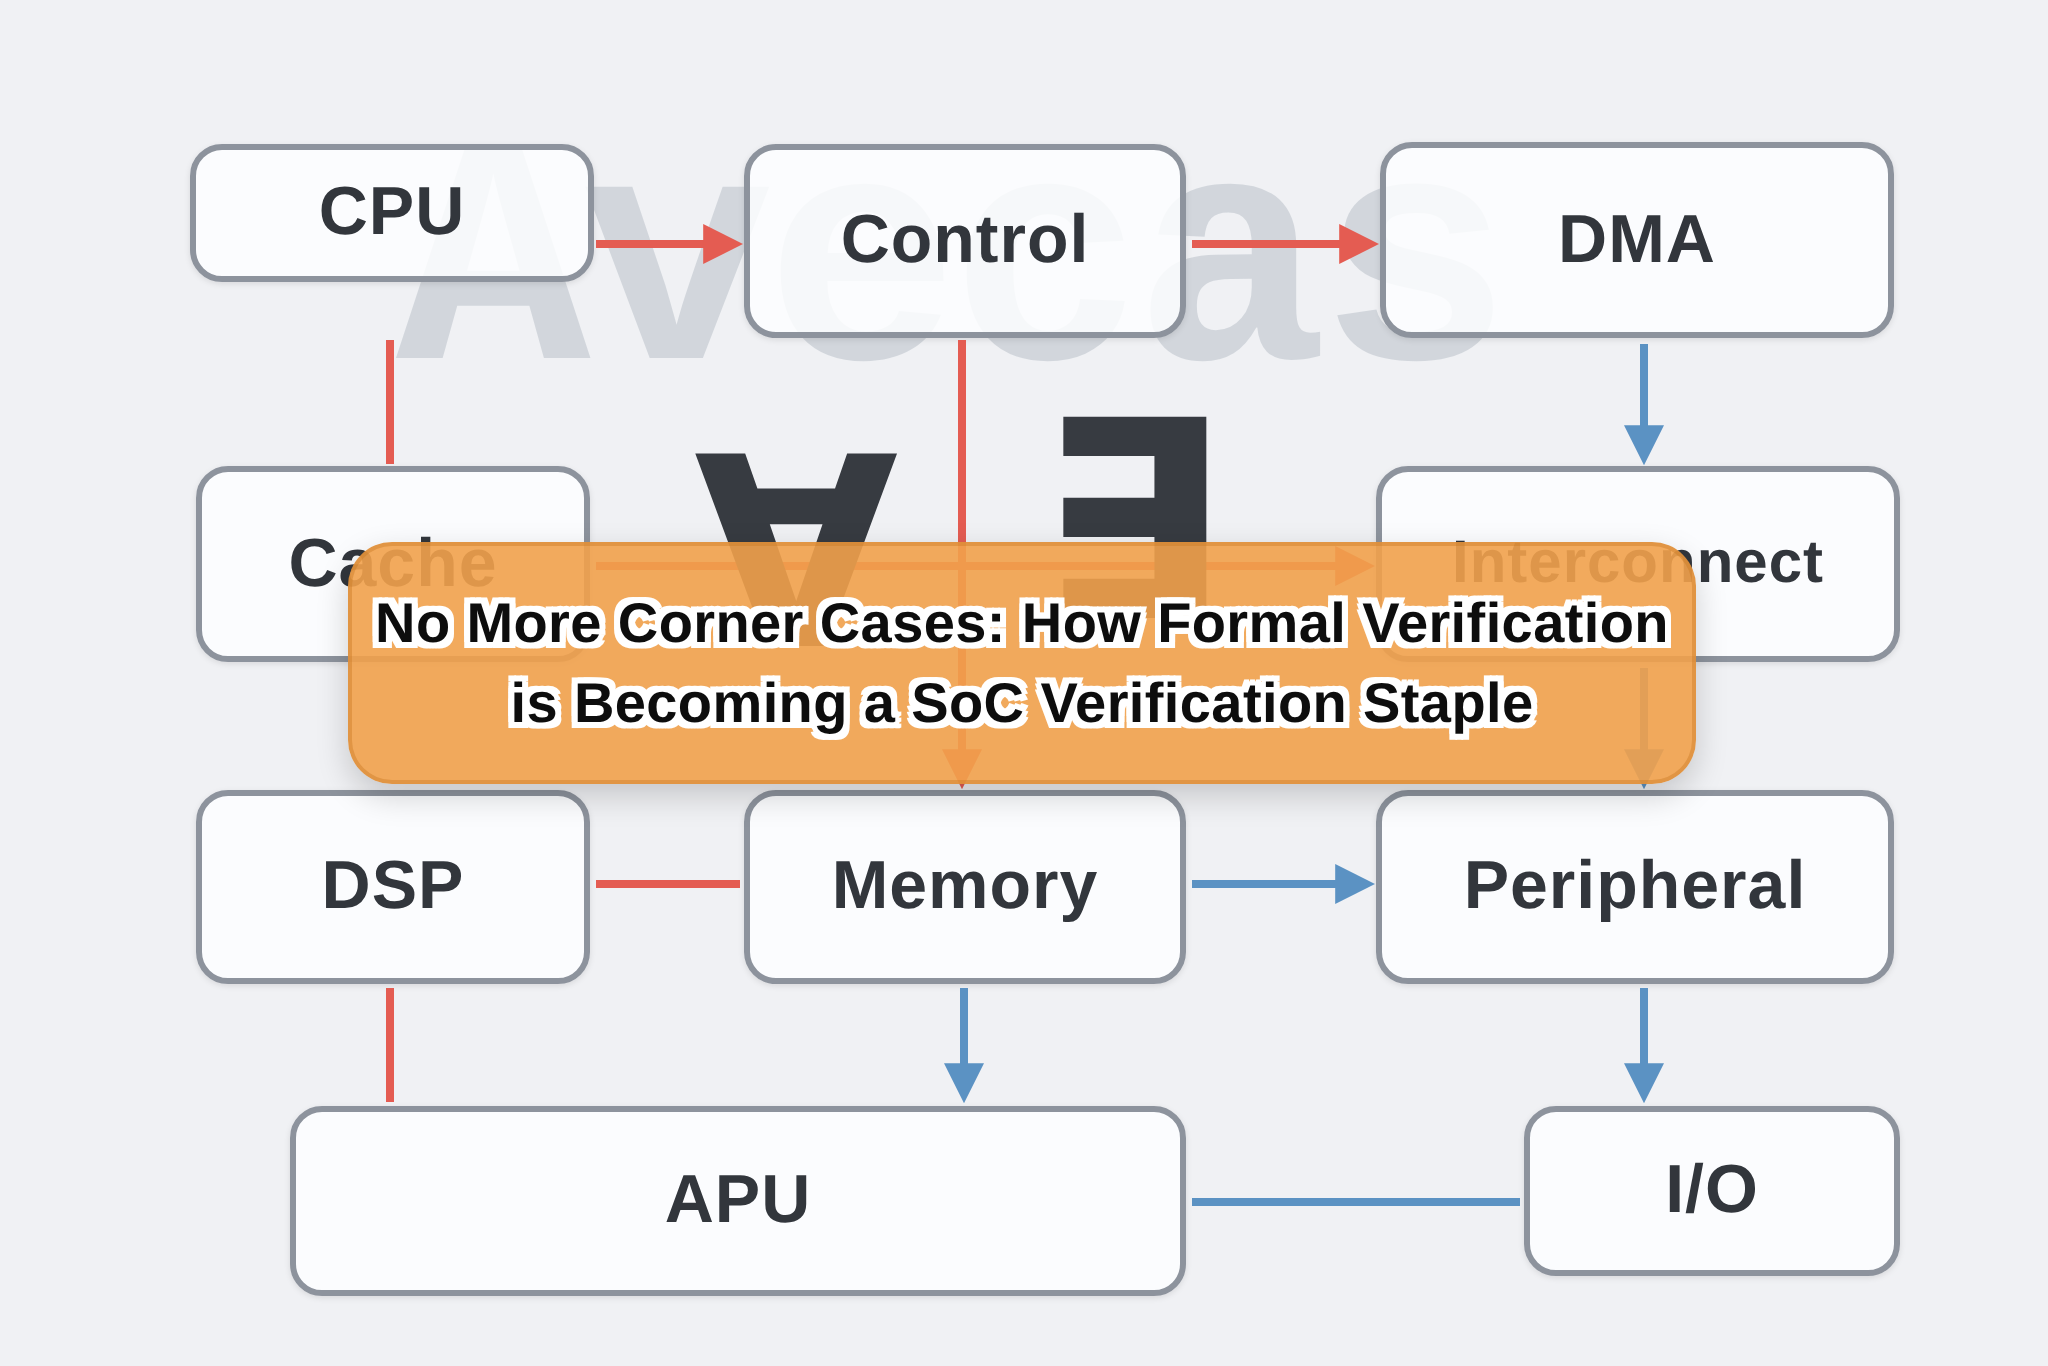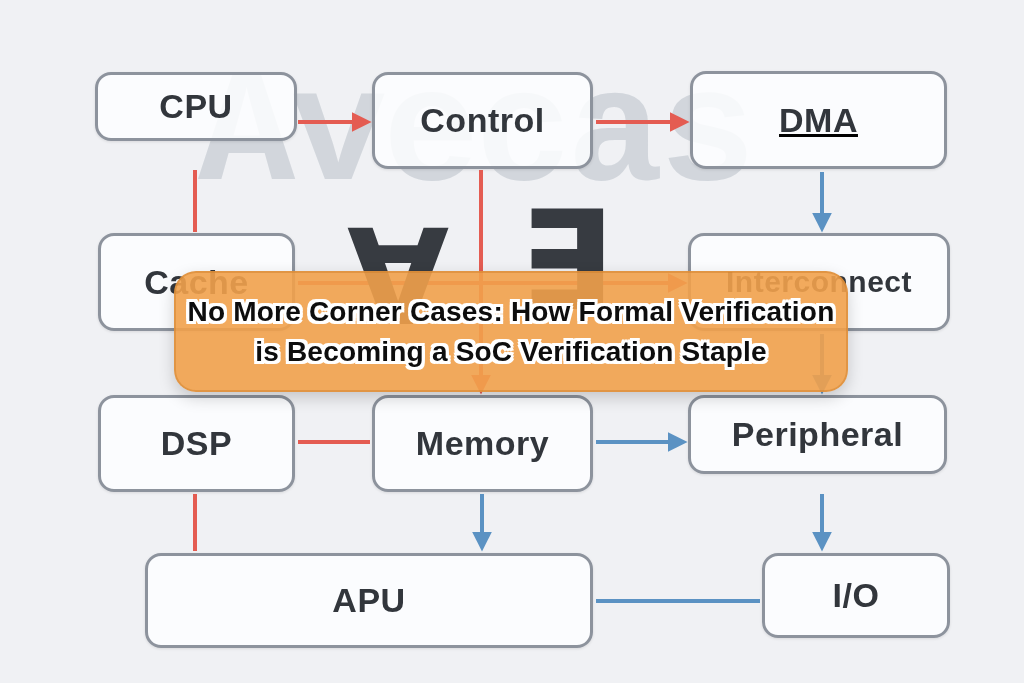--- a/index.html
+++ b/index.html
@@ -62,36 +62,36 @@
 
   <div id="watermark">Avecas</div>
 
   <div id="nodes">
       <div class="node" style="left: 95px; top: 72px; width: 202px; height: 69px;">
         <span class="label" style="font-size: 34px;">CPU</span>
       </div>
       <div class="node" style="left: 372px; top: 72px; width: 221px; height: 97px;">
         <span class="label" style="font-size: 34px;">Control</span>
       </div>
-      <div class="node" style="left: 690px; top: 71px; width: 257px; height: 98px; text-decoration: underline;">
+      <div class="node" style="left: 690px; top: 71px; width: 257px; height: 98px;">
         <span class="label" style="font-size: 34px;">DMA</span>
       </div>
       <div class="node" style="left: 98px; top: 233px; width: 197px; height: 98px;">
         <span class="label" style="font-size: 34px;">Cache</span>
       </div>
       <div class="node" style="left: 688px; top: 233px; width: 262px; height: 98px;">
         <span class="label" style="font-size: 30px;">Interconnect</span>
       </div>
       <div class="node" style="left: 98px; top: 395px; width: 197px; height: 97px;">
         <span class="label" style="font-size: 34px;">DSP</span>
       </div>
       <div class="node" style="left: 372px; top: 395px; width: 221px; height: 97px;">
         <span class="label" style="font-size: 34px;">Memory</span>
       </div>
-      <div class="node" style="left: 688px; top: 395px; width: 259px; height: 79px;">
+      <div class="node" style="left: 688px; top: 395px; width: 259px; height: 97px;">
         <span class="label" style="font-size: 34px;">Peripheral</span>
       </div>
       <div class="node" style="left: 145px; top: 553px; width: 448px; height: 95px;">
         <span class="label" style="font-size: 34px;">APU</span>
       </div>
       <div class="node" style="left: 762px; top: 553px; width: 188px; height: 85px;">
         <span class="label" style="font-size: 34px;">I/O</span>
       </div>
     </div>
 

